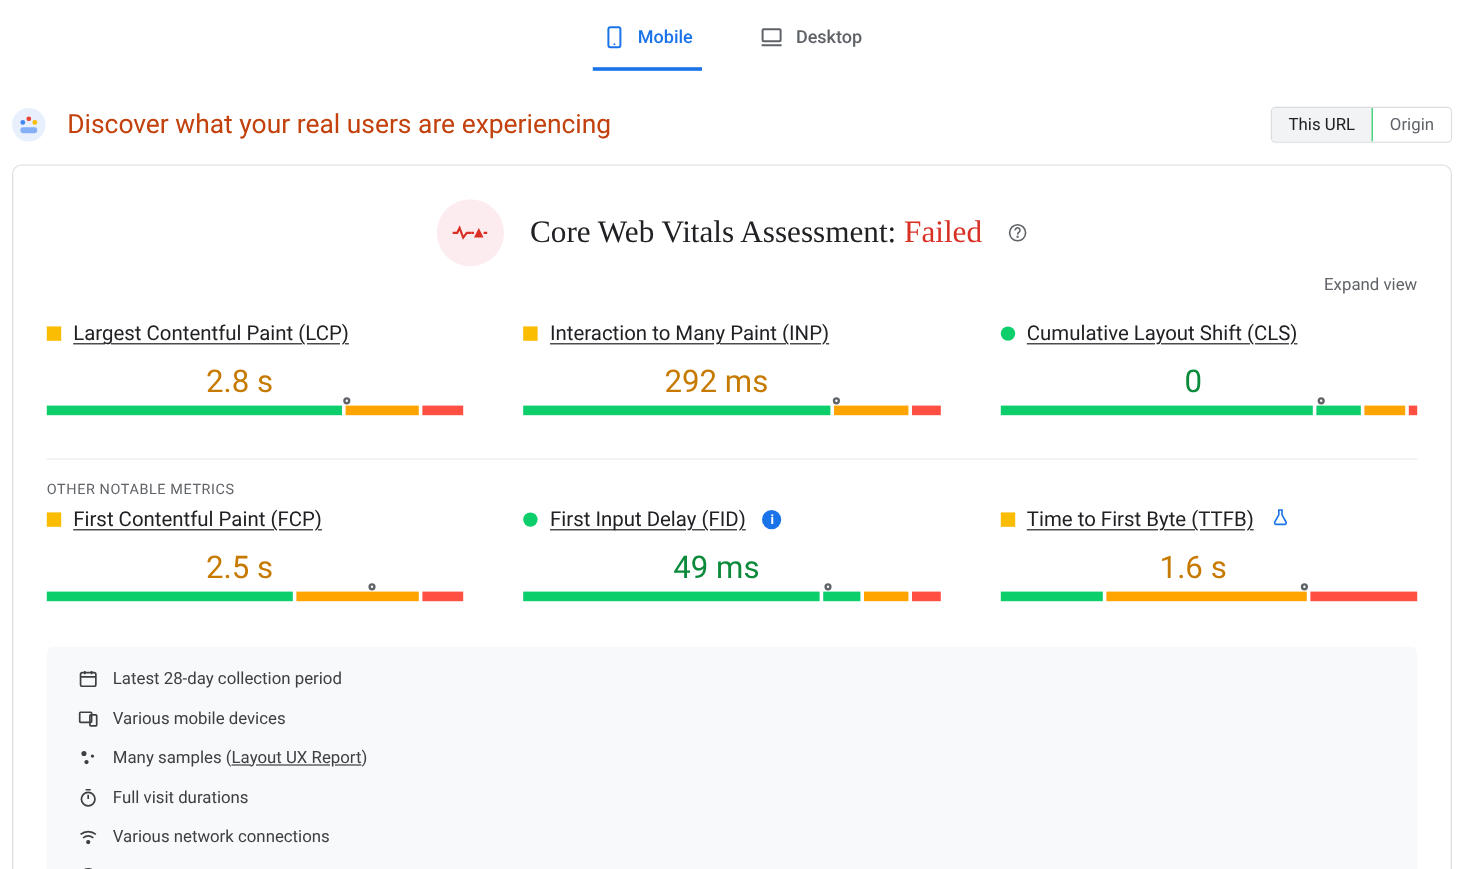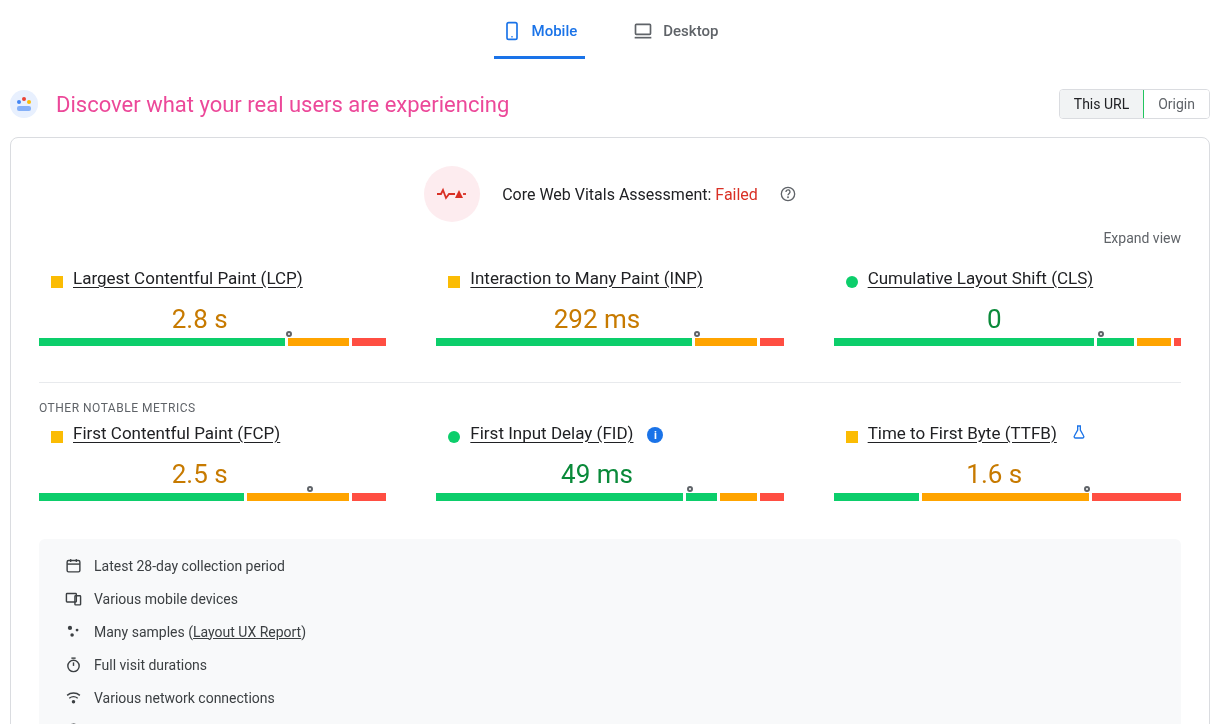--- a/index.html
+++ b/index.html
@@ -42,21 +42,21 @@
     justify-content: space-between;
     padding: 30px 10px 18px 10px;
   }
   .header-left { display: flex; align-items: center; gap: 18px; }
   .crux-badge {
     width: 28px; height: 28px; border-radius: 50%;
     background: #e8f0fe;
     display: flex; align-items: center; justify-content: center;
     position: relative;
   }
-  .header-title { font-size: 22px; font-weight: 400; color: #ec4899; }
+  .header-title { font-size: 22px; font-weight: 400; color: #c2410c; }
   .seg-toggle { display: flex; border: 1px solid #dadce0; border-radius: 4px; overflow: hidden; }
   .seg-btn { padding: 6px 14px; font-size: 14px; color: #5f6368; cursor: pointer; background: #fff; }
   .seg-btn.active { background: #f1f3f4; color: #202124; }
   .seg-btn + .seg-btn { border-left: 1px solid #22c55e; }
   
   
   .card {
     margin: 0 10px 10px 10px;
     border: 1px solid #dadce0;
     border-radius: 8px;
@@ -69,34 +69,34 @@
     justify-content: center;
     gap: 22px;
     margin-bottom: 8px;
   }
   .assess-badge {
     width: 56px; height: 56px; border-radius: 50%;
     background: #fdecef;
     display: flex; align-items: center; justify-content: center;
     color: #d93025;
   }
-  .assess-text { font-size: 16px; font-weight: 400; }
+  .assess-text { font-size: 26px; font-weight: 400; font-family: Liberation Serif, serif; }
   .assess-fail { color: #d93025; font-weight: 400; }
   .help-icon { color: #5f6368; display: inline-flex; }
   
   .expand-row { text-align: right; color: #5f6368; font-size: 14px; margin: 8px 0 22px 0; cursor: pointer; }
   
   .metrics-grid {
     display: grid;
     grid-template-columns: repeat(3, 1fr);
     gap: 50px 50px;
   }
   
   .metric {}
-  .metric-header { display: flex; align-items: flex-end; gap: 10px; margin-left: 12px; }
+  .metric-header { display: flex; align-items: center; gap: 10px; }
   .status-sq { width: 12px; height: 12px; background: #fbbc04; flex-shrink: 0; }
   .status-dot { width: 12px; height: 12px; background: #0cce6b; border-radius: 50%; flex-shrink: 0; }
   .metric-name { font-size: 17px; color: #202124; text-decoration: underline; text-underline-offset: 3px; cursor: pointer; }
   .info-dot {
     width: 16px; height: 16px; border-radius: 50%;
     background: #1a73e8; color: #fff; font-size: 11px;
     display: inline-flex; align-items: center; justify-content: center;
     margin-left: 4px; flex-shrink: 0;
     font-weight: bold;
   }

